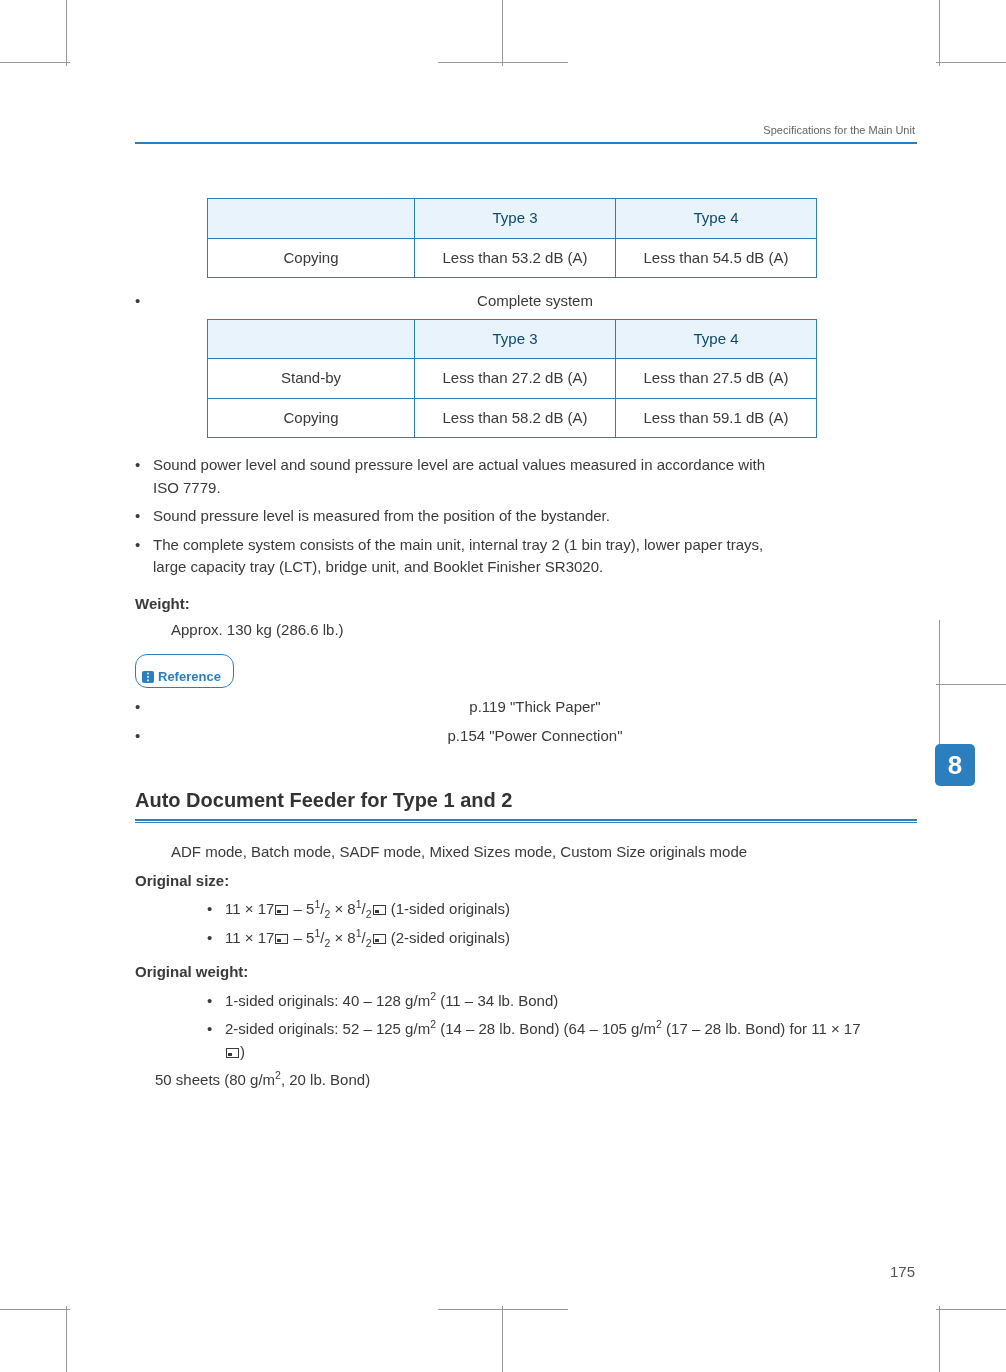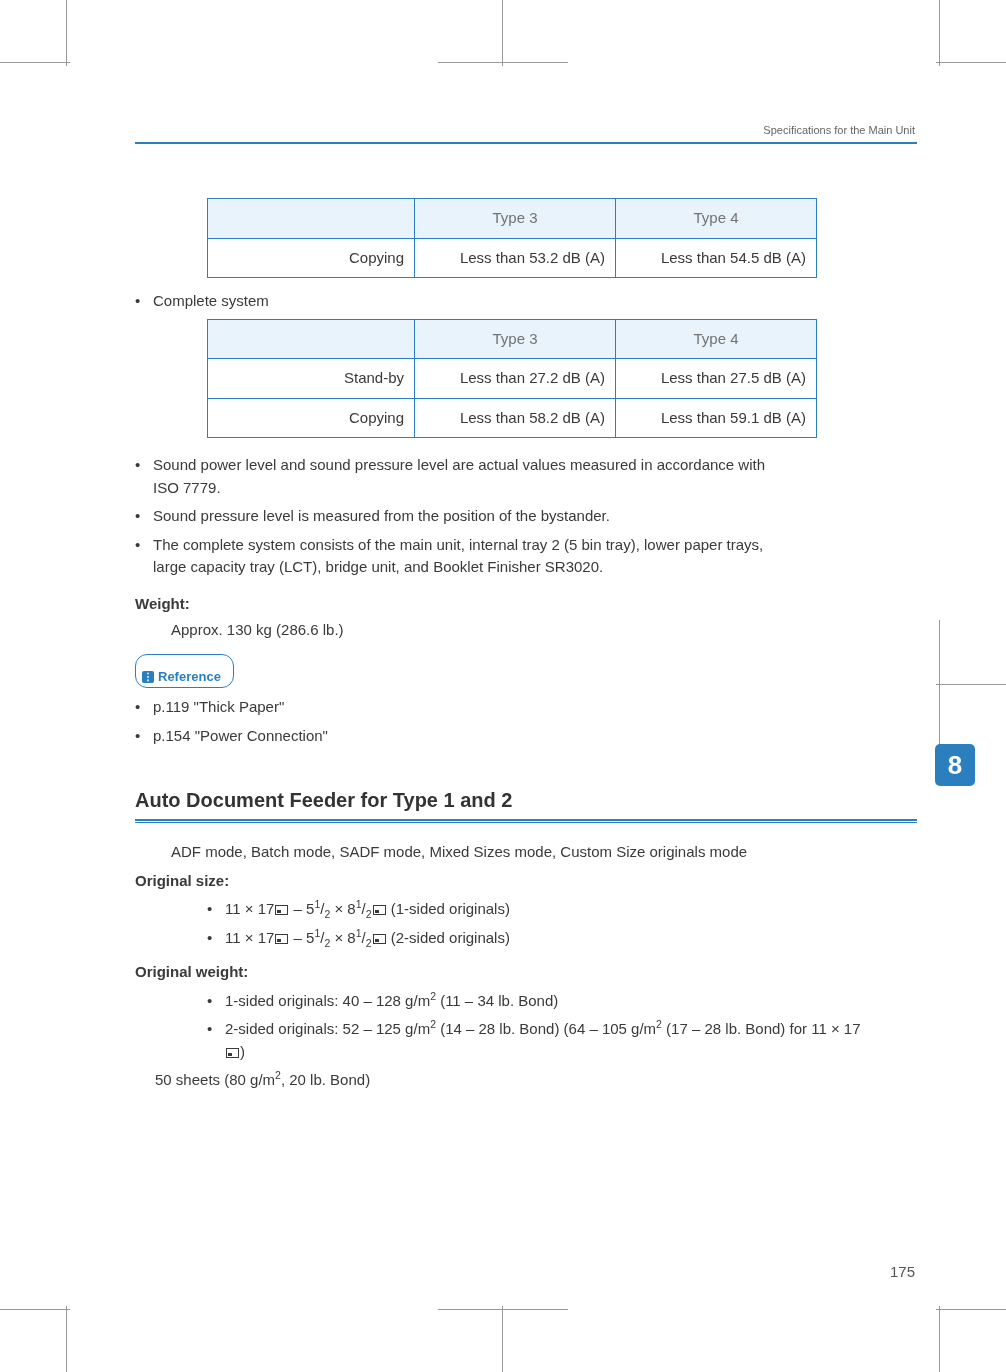--- a/index.html
+++ b/index.html
@@ -42,33 +42,33 @@
   table.spec {
     border-collapse: collapse;
     width: 550px;
     margin-left: 72px;
     margin-top: 6px;
     margin-bottom: 12px;
   }
   table.spec th, table.spec td {
     border: 1px solid #2b7fbf;
     padding: 8px 10px;
-    text-align: right;
+    text-align: center;
     font-weight: normal;
     font-size: 15px;
   }
   table.spec th {
     background: #e9f3fb;
-    color: #737373;
+    color: #0c4a6e;
     text-align: center;
   }
   table.spec th.corner {
     background: #e9f3fb;
   }
-  .lvl1 { margin-left: 36px; }
+  .lvl1 { margin-left: 36px; text-align: center; }
   .lvl2 { margin-left: 108px; }
   .indent-para { margin-left: 72px; margin-top: 4px; margin-bottom: 6px; }
 
   ul.bul { list-style: none; padding: 0; margin: 0; }
   ul.bul > li { position: relative; padding-left: 18px; margin: 6px 0; }
   ul.bul > li::before { content: "•"; position: absolute; left: 0; top: 0; }
 
   .bold { font-weight: bold; }
 
   .ref-badge {
@@ -213,21 +213,21 @@
         <td>Copying</td>
         <td>Less than 58.2 dB (A)</td>
         <td>Less than 59.1 dB (A)</td>
       </tr>
     </tbody>
       </table>
 
     <ul class="bul lvl2" style="margin-top:16px;max-width:640px">
       <li>Sound power level and sound pressure level are actual values measured in accordance with ISO 7779.</li>
       <li>Sound pressure level is measured from the position of the bystander.</li>
-      <li>The complete system consists of the main unit, internal tray 2 (5 bin tray), lower paper trays, large capacity tray (LCT), bridge unit, and Booklet Finisher SR3020.</li>
+      <li>The complete system consists of the main unit, internal tray 2 (1 bin tray), lower paper trays, large capacity tray (LCT), bridge unit, and Booklet Finisher SR3020.</li>
     </ul>
 
     <div class="bold" style="margin-top:14px">Weight:</div>
     <div class="indent-para" style="margin-left:36px">Approx. 130 kg (286.6 lb.)</div>
 
     <div class="ref-badge" style="margin-left:0">
       <span class="sq">⋮</span><span>Reference</span>
     </div>
     <ul class="bul lvl1" style="margin-top:8px">
       <li>p.119 "Thick Paper"</li>

